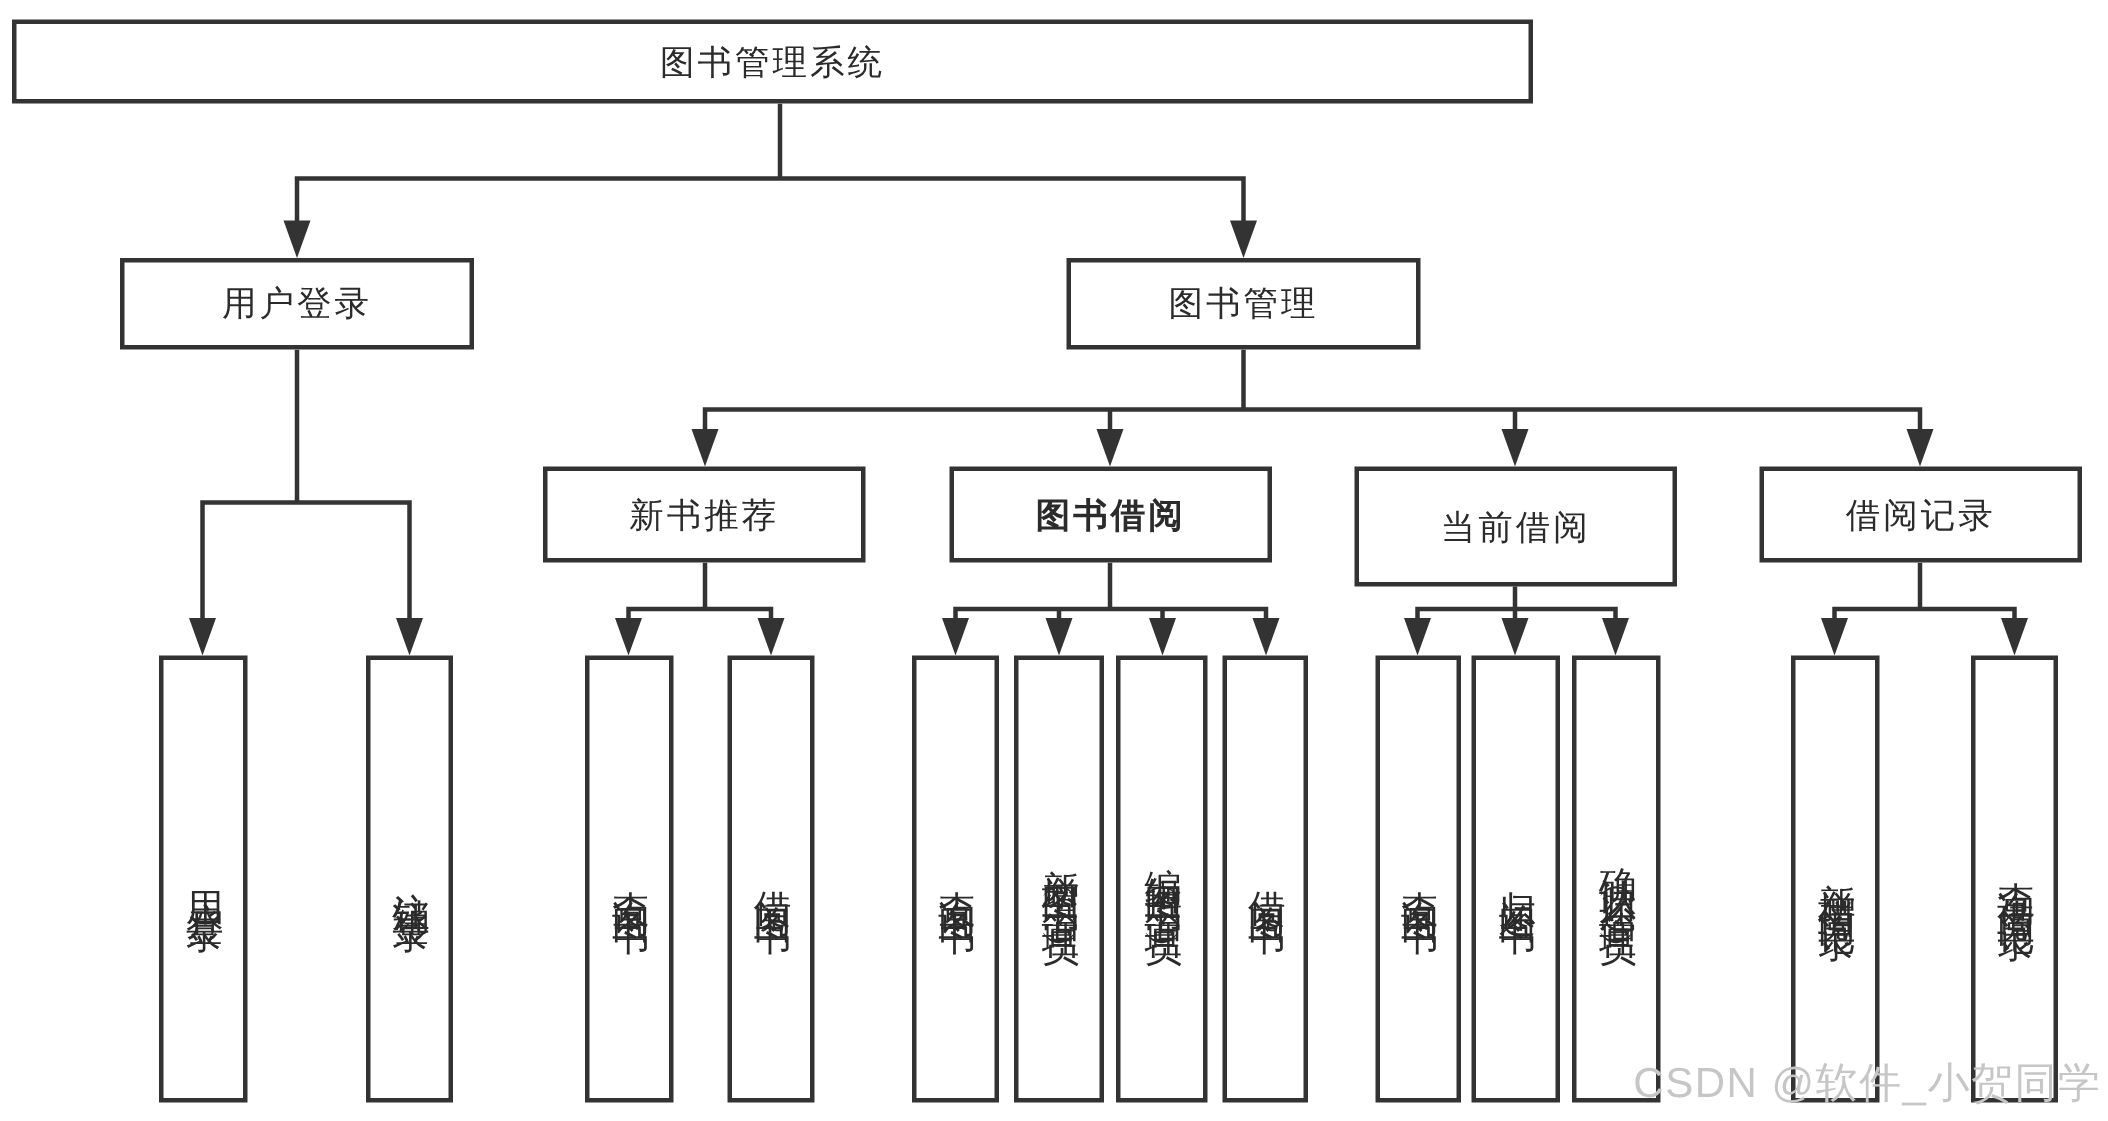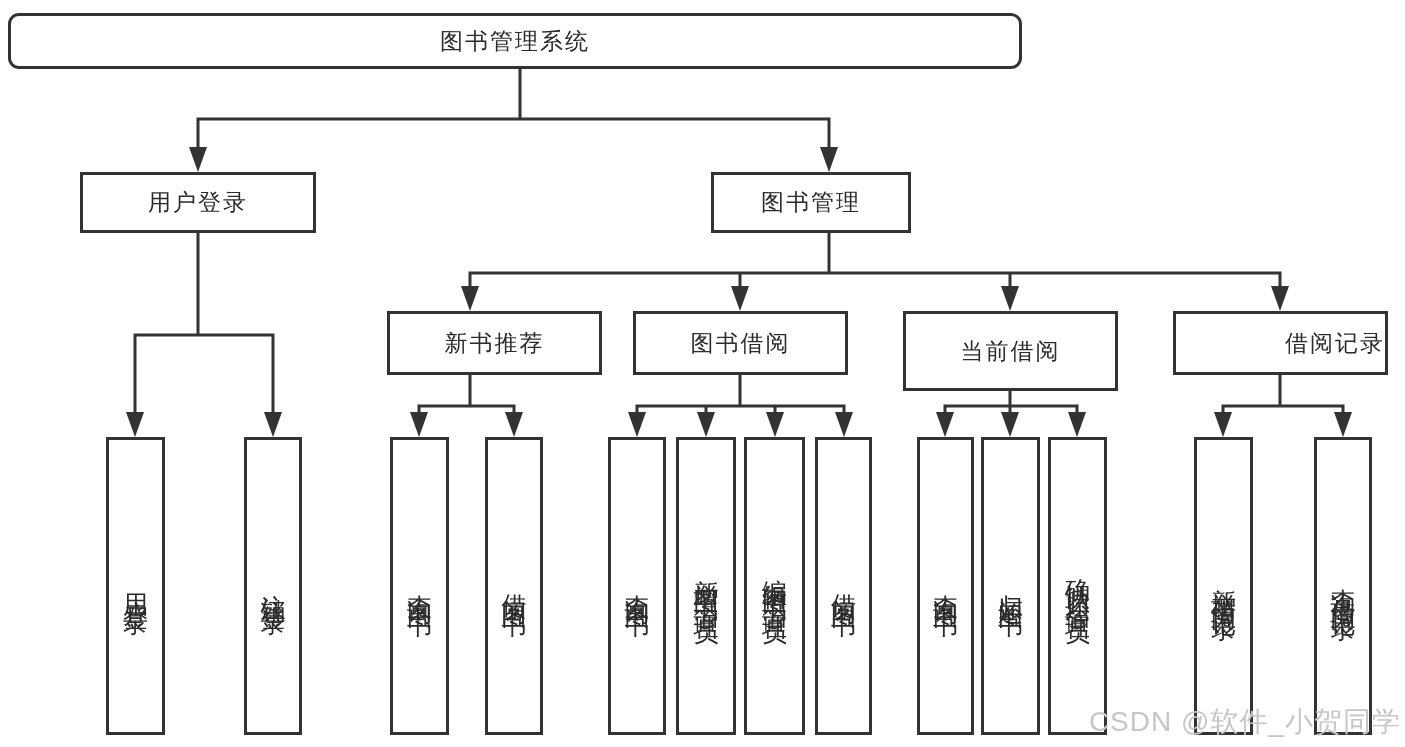--- a/index.html
+++ b/index.html
@@ -106,41 +106,41 @@
     <polygon class="c-arrow" points="697,412 715,412 706,437"></polygon>
     <polygon class="c-arrow" points="766,412 784,412 775,437"></polygon>
     <polygon class="c-arrow" points="835,412 853,412 844,437"></polygon>
     <polygon class="c-arrow" points="936,412 954,412 945,437"></polygon>
     <polygon class="c-arrow" points="1001,412 1019,412 1010,437"></polygon>
     <polygon class="c-arrow" points="1068,412 1086,412 1077,437"></polygon>
     <polygon class="c-arrow" points="1214,412 1232,412 1223,437"></polygon>
     <polygon class="c-arrow" points="1334,412 1352,412 1343,437"></polygon>
   </svg>
 
-  <div class="node" style="left:8px;top:13px;width:1014px;height:56px;border-radius:11px;">
+  <div class="node" style="left:8px;top:13px;width:1014px;height:56px;">
     <span class="h-label">图书管理系统</span>
   </div>
 
   <div class="node" style="left:80px;top:172px;width:236px;height:61px;">
     <span class="h-label">用户登录</span>
   </div>
-  <div class="node" style="left:711px;top:172px;width:200px;height:61px;font-family:Liberation Serif, serif;">
+  <div class="node" style="left:711px;top:172px;width:236px;height:61px;font-family:Liberation Serif, serif;">
     <span class="h-label">图书管理</span>
   </div>
 
-  <div class="node" style="left:362px;top:311px;width:215px;height:64px;margin-left:25px;">
+  <div class="node" style="left:362px;top:311px;width:215px;height:64px;">
     <span class="h-label">新书推荐</span>
   </div>
-  <div class="node" style="left:633px;top:311px;width:215px;height:64px;">
+  <div class="node" style="left:633px;top:311px;width:215px;height:64px;font-weight:bold;">
     <span class="h-label">图书借阅</span>
   </div>
   <div class="node" style="left:903px;top:311px;width:215px;height:80px;">
     <span class="h-label">当前借阅</span>
   </div>
-  <div class="node" style="left:1173px;top:311px;width:215px;height:64px;justify-content:flex-end;">
+  <div class="node" style="left:1173px;top:311px;width:215px;height:64px;">
     <span class="h-label">借阅记录</span>
   </div>
 
   <div class="node" style="left:106px;top:437px;width:59px;height:298px;">
     <span class="v-label">用户登录</span>
   </div>
   <div class="node" style="left:244px;top:437px;width:58px;height:298px;">
     <span class="v-label">注销登录</span>
   </div>
   <div class="node" style="left:390px;top:437px;width:59px;height:298px;">

